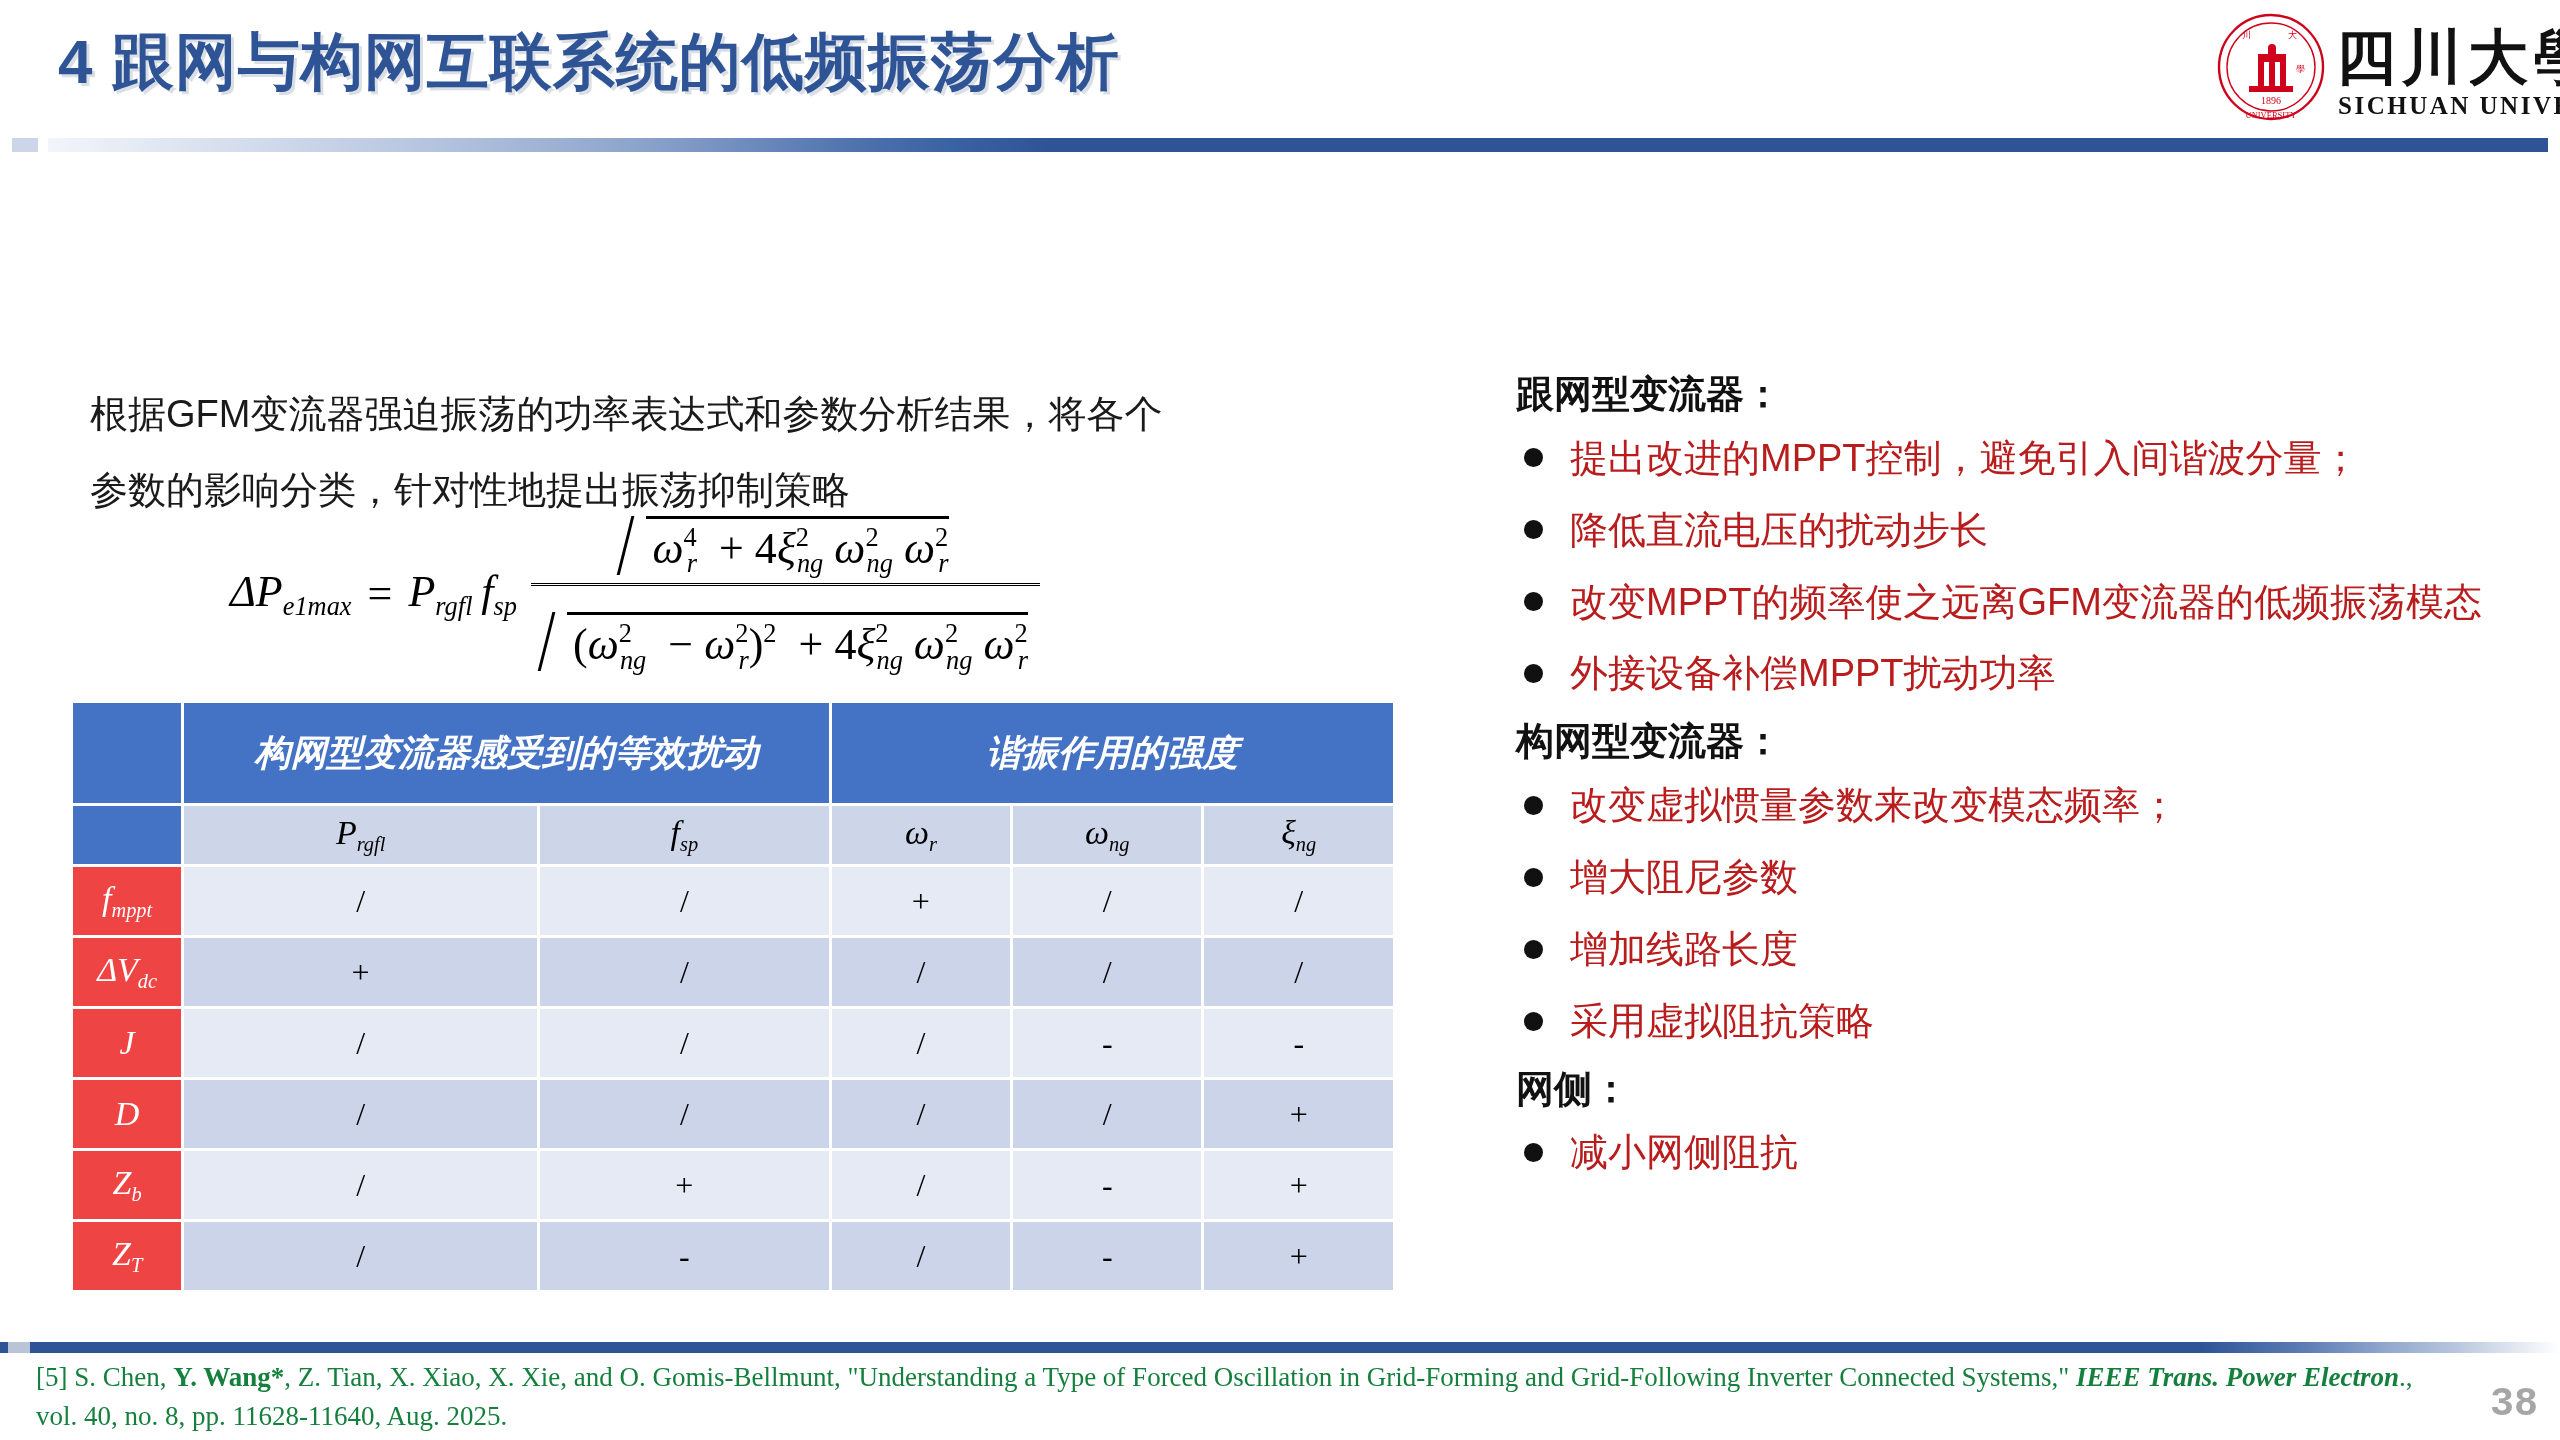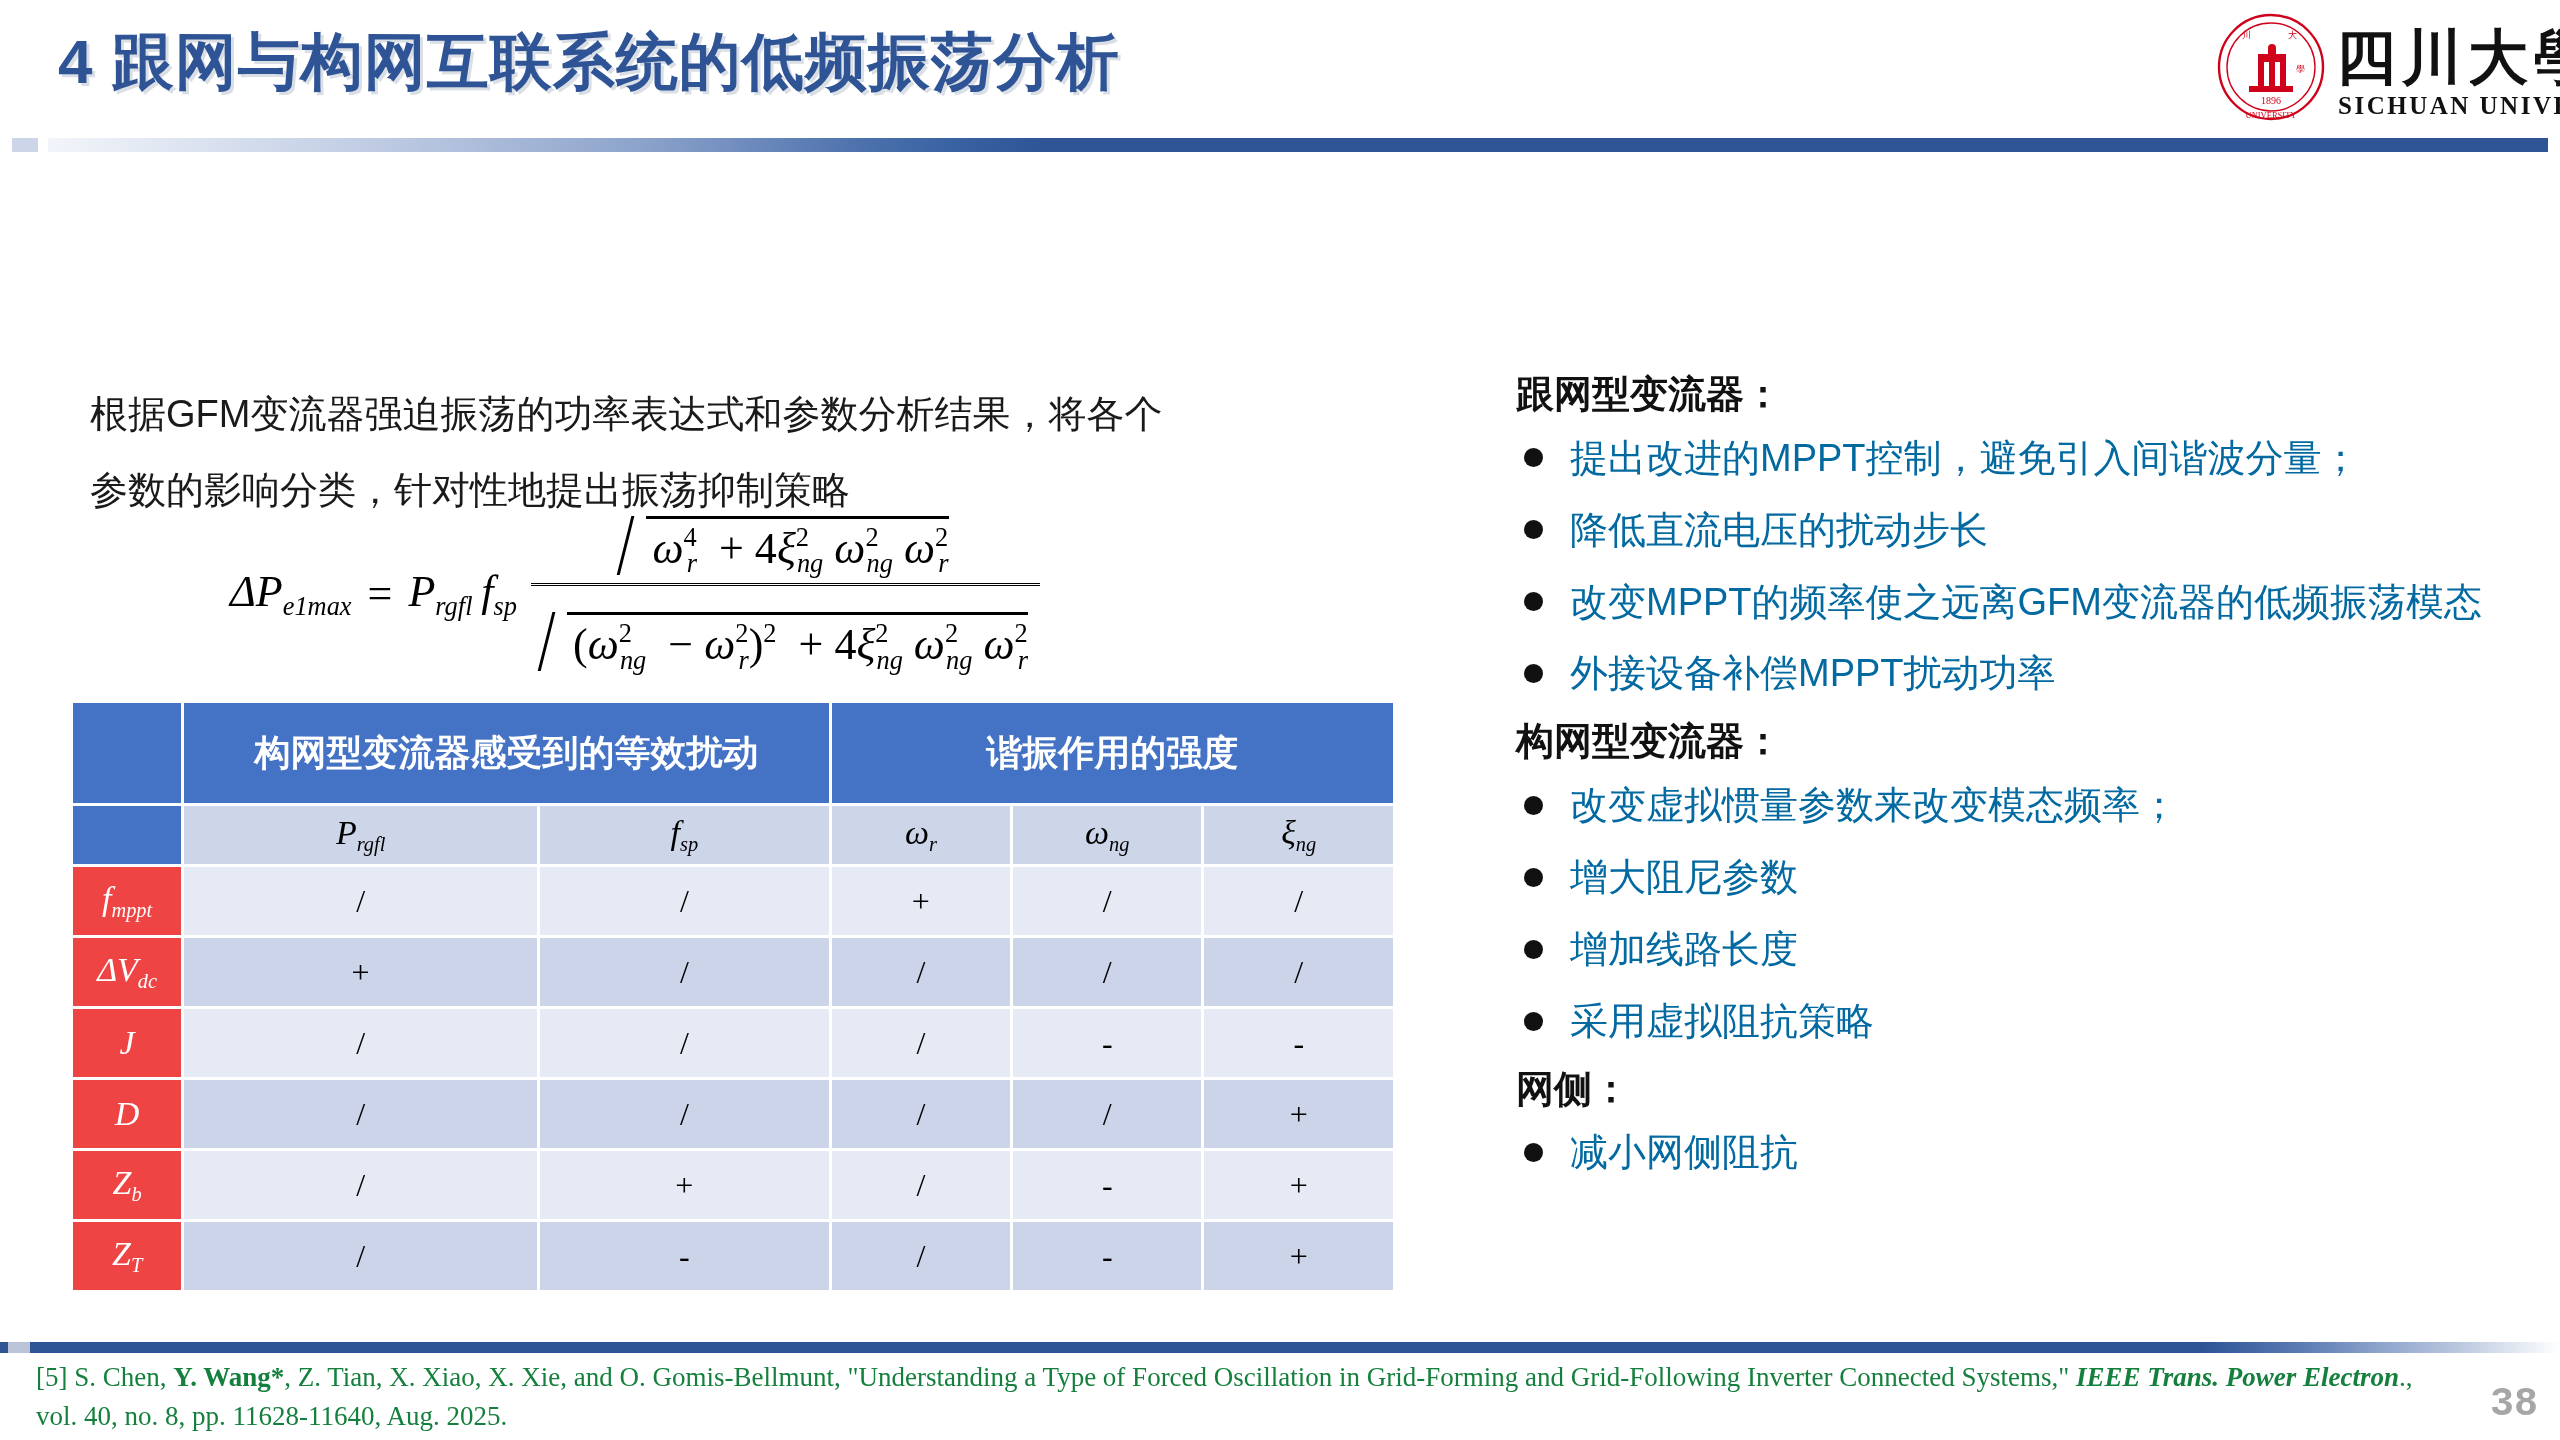--- a/index.html
+++ b/index.html
@@ -84,32 +84,32 @@
     border-collapse:separate;border-spacing:3px;
     font-family:"Liberation Serif","DejaVu Serif",serif;
   }
   .tbl td{padding:0;text-align:center;vertical-align:middle;}
   .th-blue{background:#4472C4;color:#ffffff;font-family:"Liberation Sans",sans-serif;font-weight:bold;font-size:36px;}
   .th-corner{background:#4472C4;}
   .sym-head{background:#cdd5e8;color:#000;font-size:34px;height:58px;}
   .rowlbl{background:#ef4444;color:#ffffff;font-size:34px;font-family:"Liberation Serif",serif;}
   .cell-a{background:#e6eaf5;color:#000;font-size:32px;}
   .cell-b{background:#ccd4e9;color:#000;font-size:32px;}
-  .hdr-h{height:100px;}
+  .hdr-h{height:100px;font-style:italic;}
   .body-h{height:68px;}
 
   
   .rcol{position:absolute;left:1516px;top:372px;width:1020px;}
   .grp-head{
     font-size:38px;font-weight:bold;color:#111;margin:0 0 14px 0;line-height:1.2;
   }
   .blist{list-style:none;margin:0 0 4px 0;padding:0;}
   .blist li{
     position:relative;padding-left:54px;
-    font-size:38px;line-height:1.42;color:#0369a1;margin-bottom:18px;
+    font-size:38px;line-height:1.42;color:#b91c1c;margin-bottom:18px;
   }
   .blist li .bullet{
     position:absolute;left:8px;top:.44em;width:19px;height:19px;
     background:#111;border-radius:50%;
   }
 
   
   .ftr-bar{
     position:absolute;left:0;top:1342px;width:2560px;height:11px;
     background:linear-gradient(to right,#2E5496 0%,#2E5496 86%,#5c7cb4 90%,#8ea5cc 93%,#b9c7de 96%,#dde4ef 98%,#ffffff 100%);

